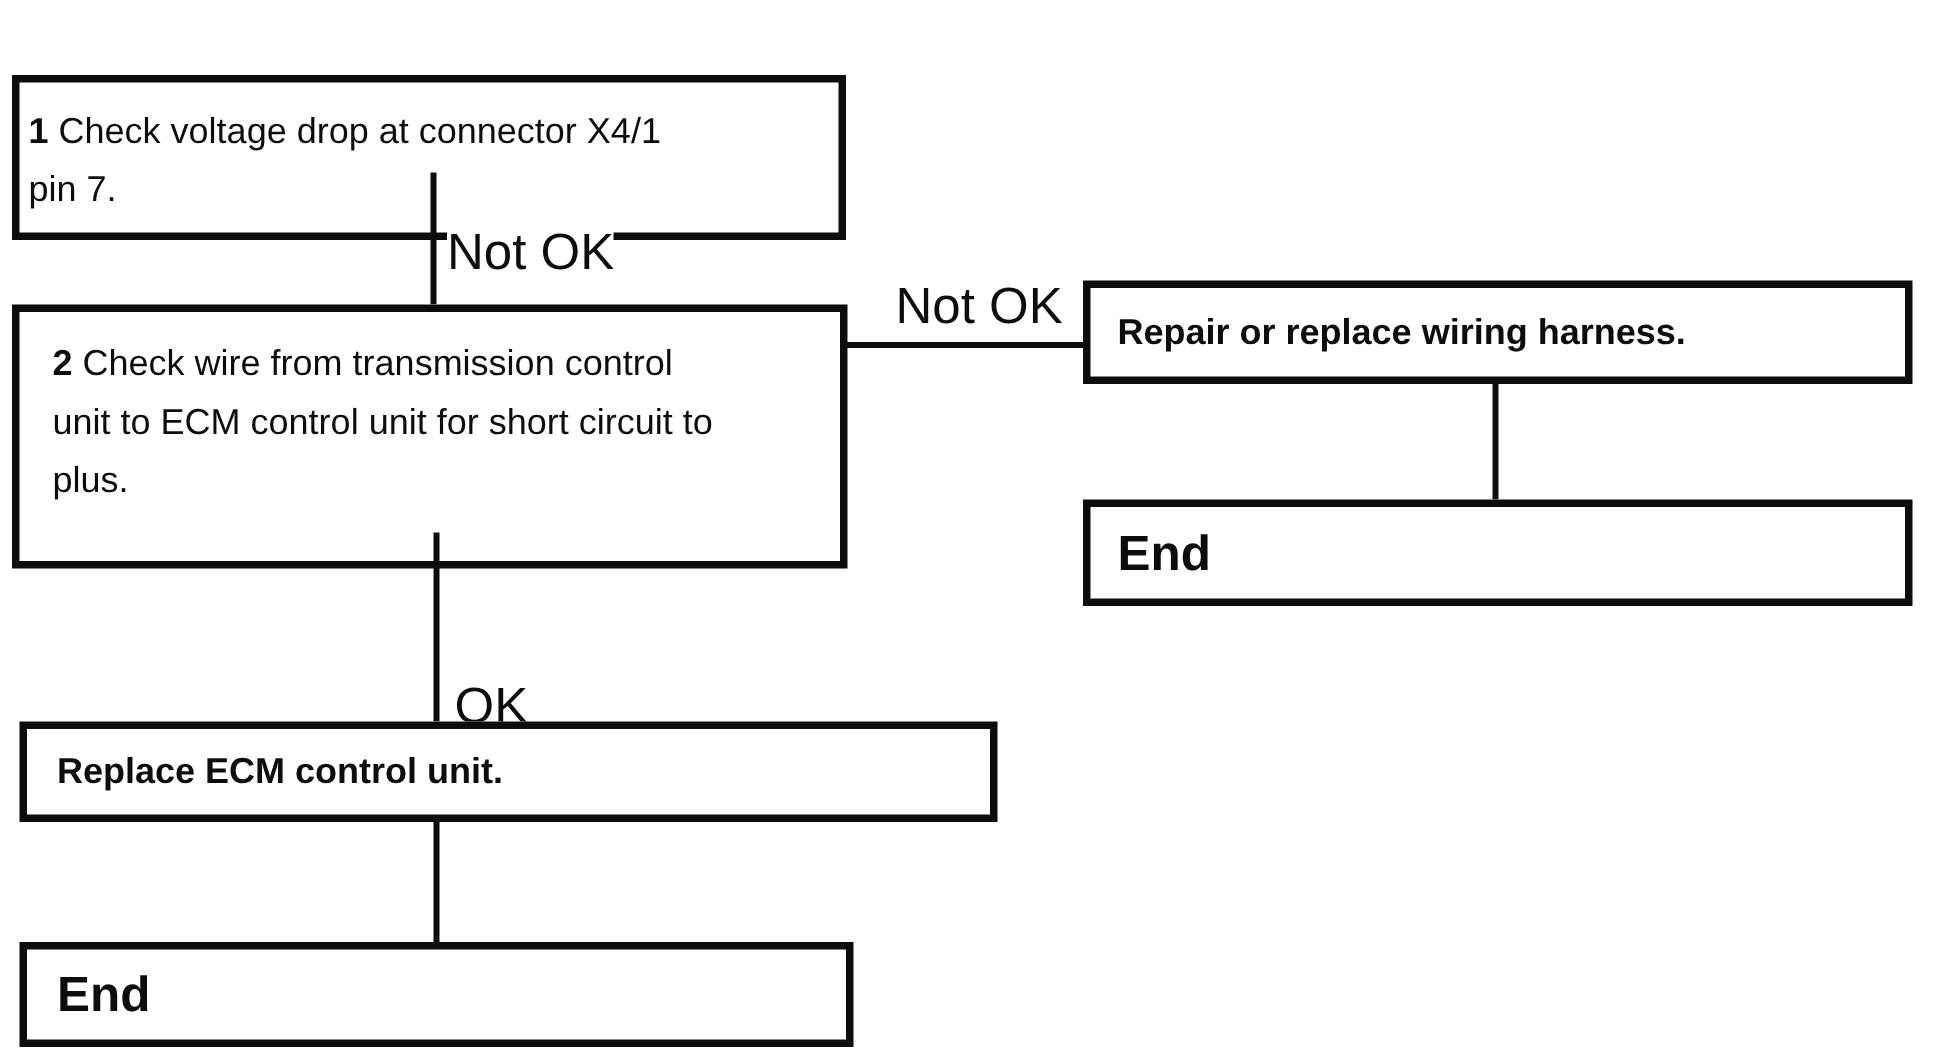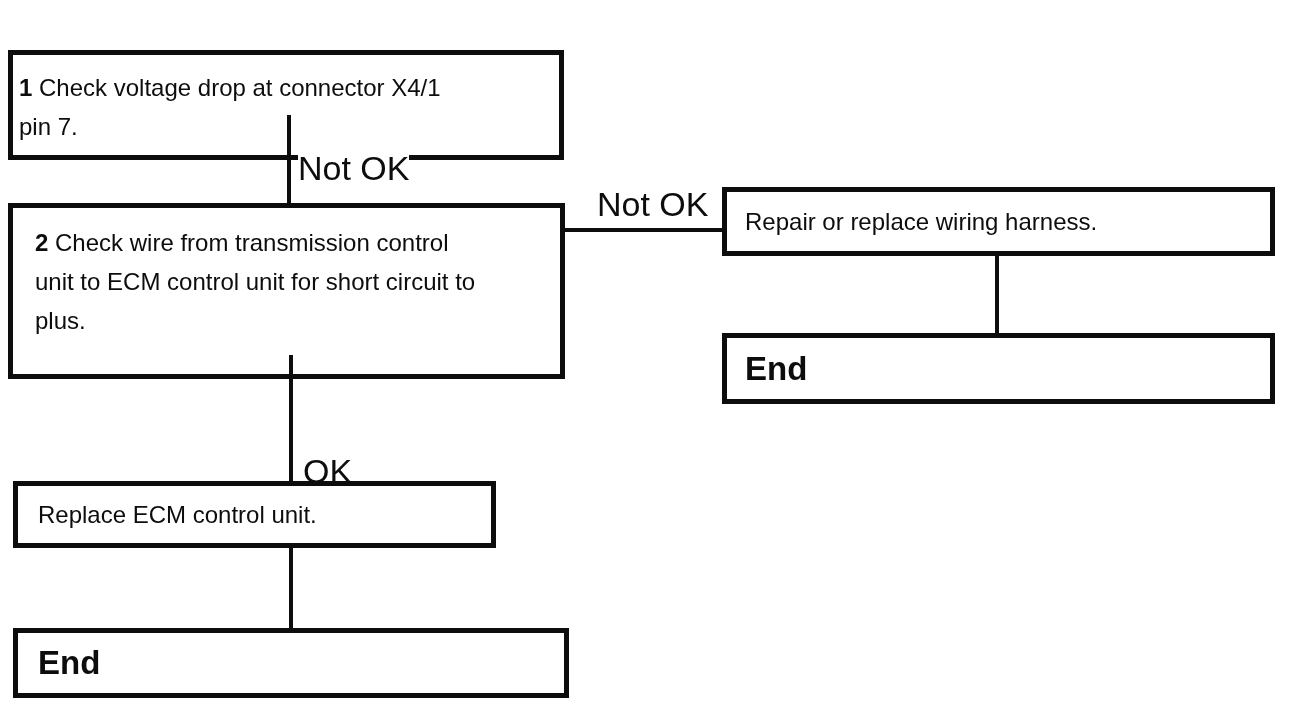--- a/index.html
+++ b/index.html
@@ -26,21 +26,21 @@
     margin: 0;
     font-size: 24px;
     line-height: 39px;
     letter-spacing: 0;
   }
   .num { font-weight: bold; }
   .flex-center {
     display: flex;
     align-items: center;
   }
-  .flex-center p { line-height: 26px; }
+  .flex-center p { line-height: 26px; font-weight: bold; }
   .end-node p {
     font-weight: bold;
     font-size: 33px;
   }
   .line {
     position: absolute;
     background: #0d0d0d;
   }
   .edge-label {
     position: absolute;
@@ -48,21 +48,21 @@
     white-space: nowrap;
     background: #ffffff;
   }
   
   .n-step1   { left: 8px;   top: 5px;   width: 556px; height: 110px; padding: 13px 20px 0 6px; margin-top: 45px; }
   .n-step1 p { max-width: 440px; }
   .n-step2   { left: 8px;   top: 203px; width: 557px; height: 176px; padding: 15px 20px 0 22px; }
   .n-step2 p { max-width: 448px; }
   .n-repair  { left: 722px; top: 187px; width: 553px; height: 69px;  padding-left: 18px; }
   .n-endr    { left: 722px; top: 333px; width: 553px; height: 71px;  padding-left: 18px; }
-  .n-replace { left: 13px;  top: 481px; width: 483px; height: 67px;  padding-left: 20px; text-align: center; }
+  .n-replace { left: 13px;  top: 481px; width: 652px; height: 67px;  padding-left: 20px; text-align: center; }
   .n-endl    { left: 13px;  top: 628px; width: 556px; height: 70px;  padding-left: 20px; }
   
   .c-v1 { left: 287px; top: 115px; width: 4px;   height: 88px;  }
   .c-h1 { left: 564px; top: 228px; width: 158px; height: 4px;   }
   .c-v2 { left: 995px; top: 256px; width: 4px;   height: 77px;  }
   .c-v3 { left: 289px; top: 355px; width: 4px;   height: 126px; }
   .c-v4 { left: 289px; top: 548px; width: 4px;   height: 80px;  }
   .l-notok1 { left: 298px; top: 149px; }
   .l-notok2 { left: 597px; top: 185px; }
   .l-ok     { left: 303px; top: 452px; }

